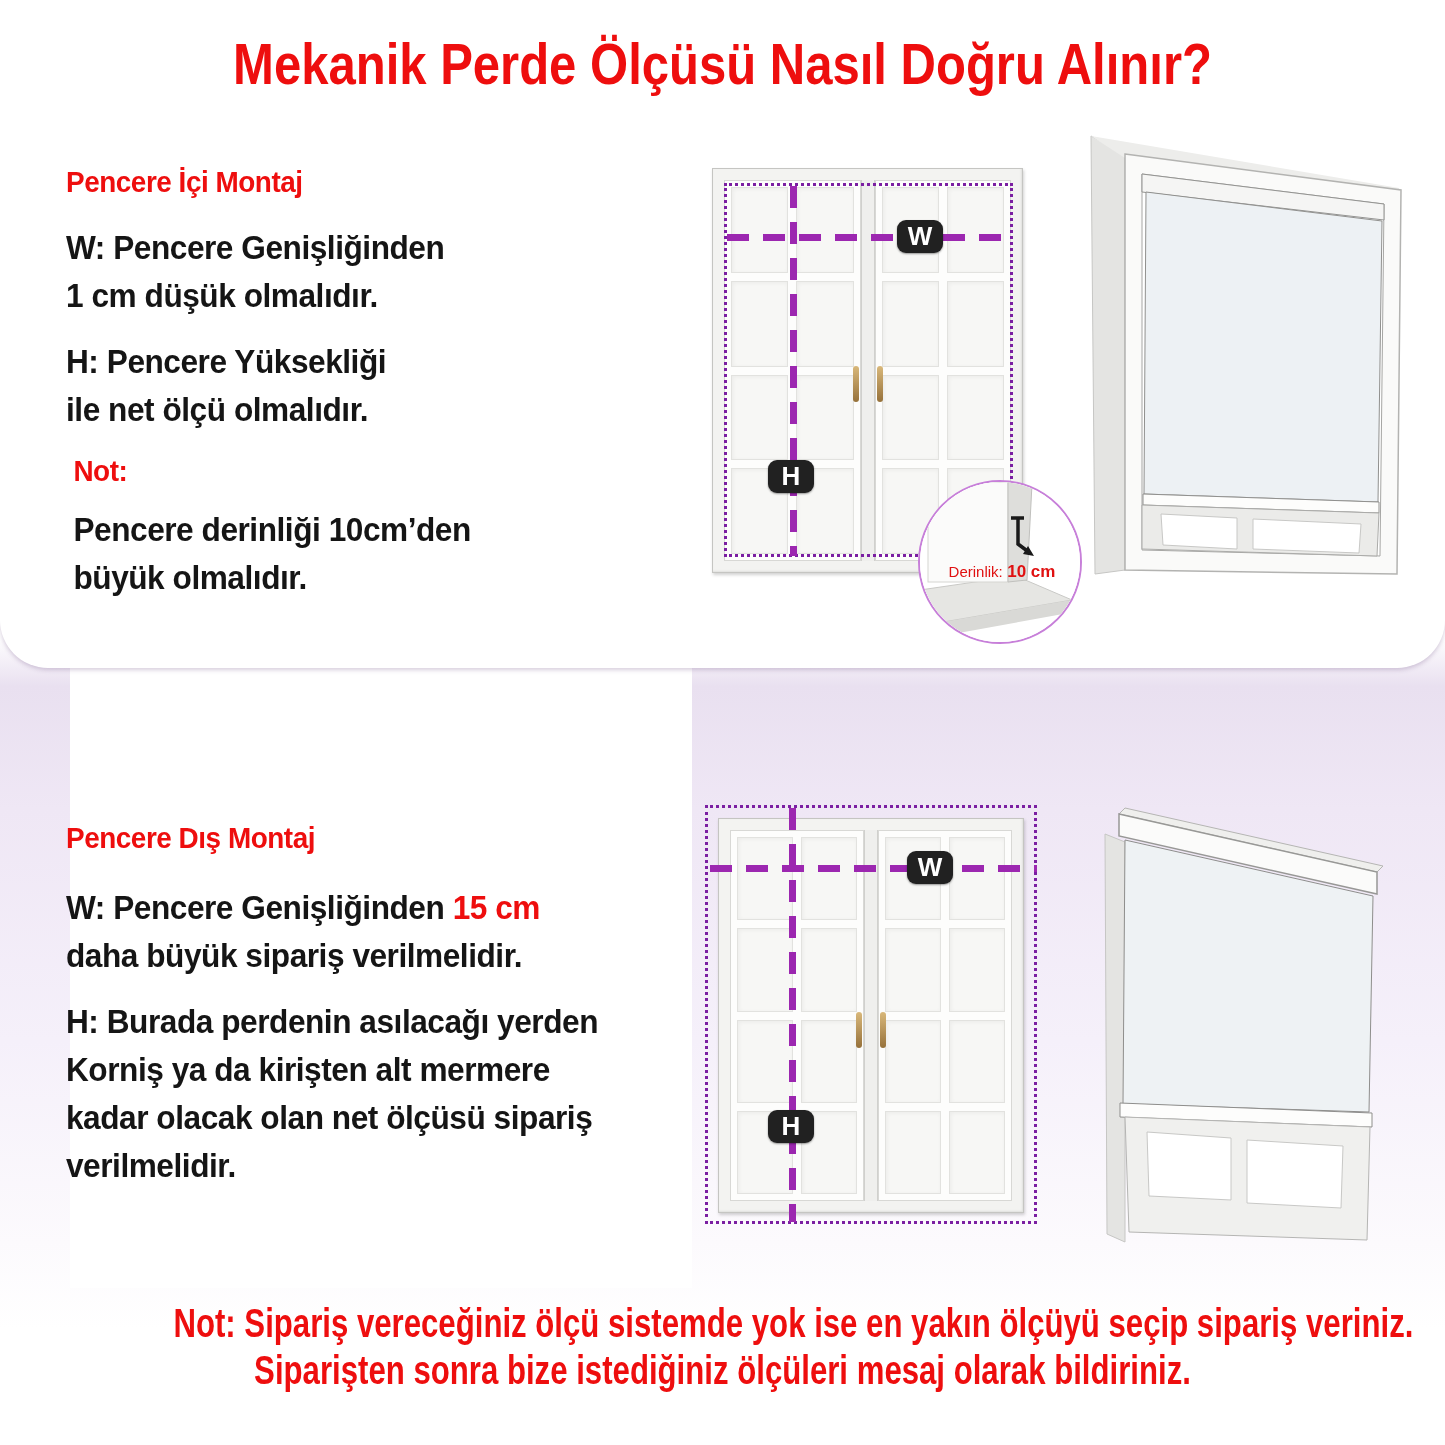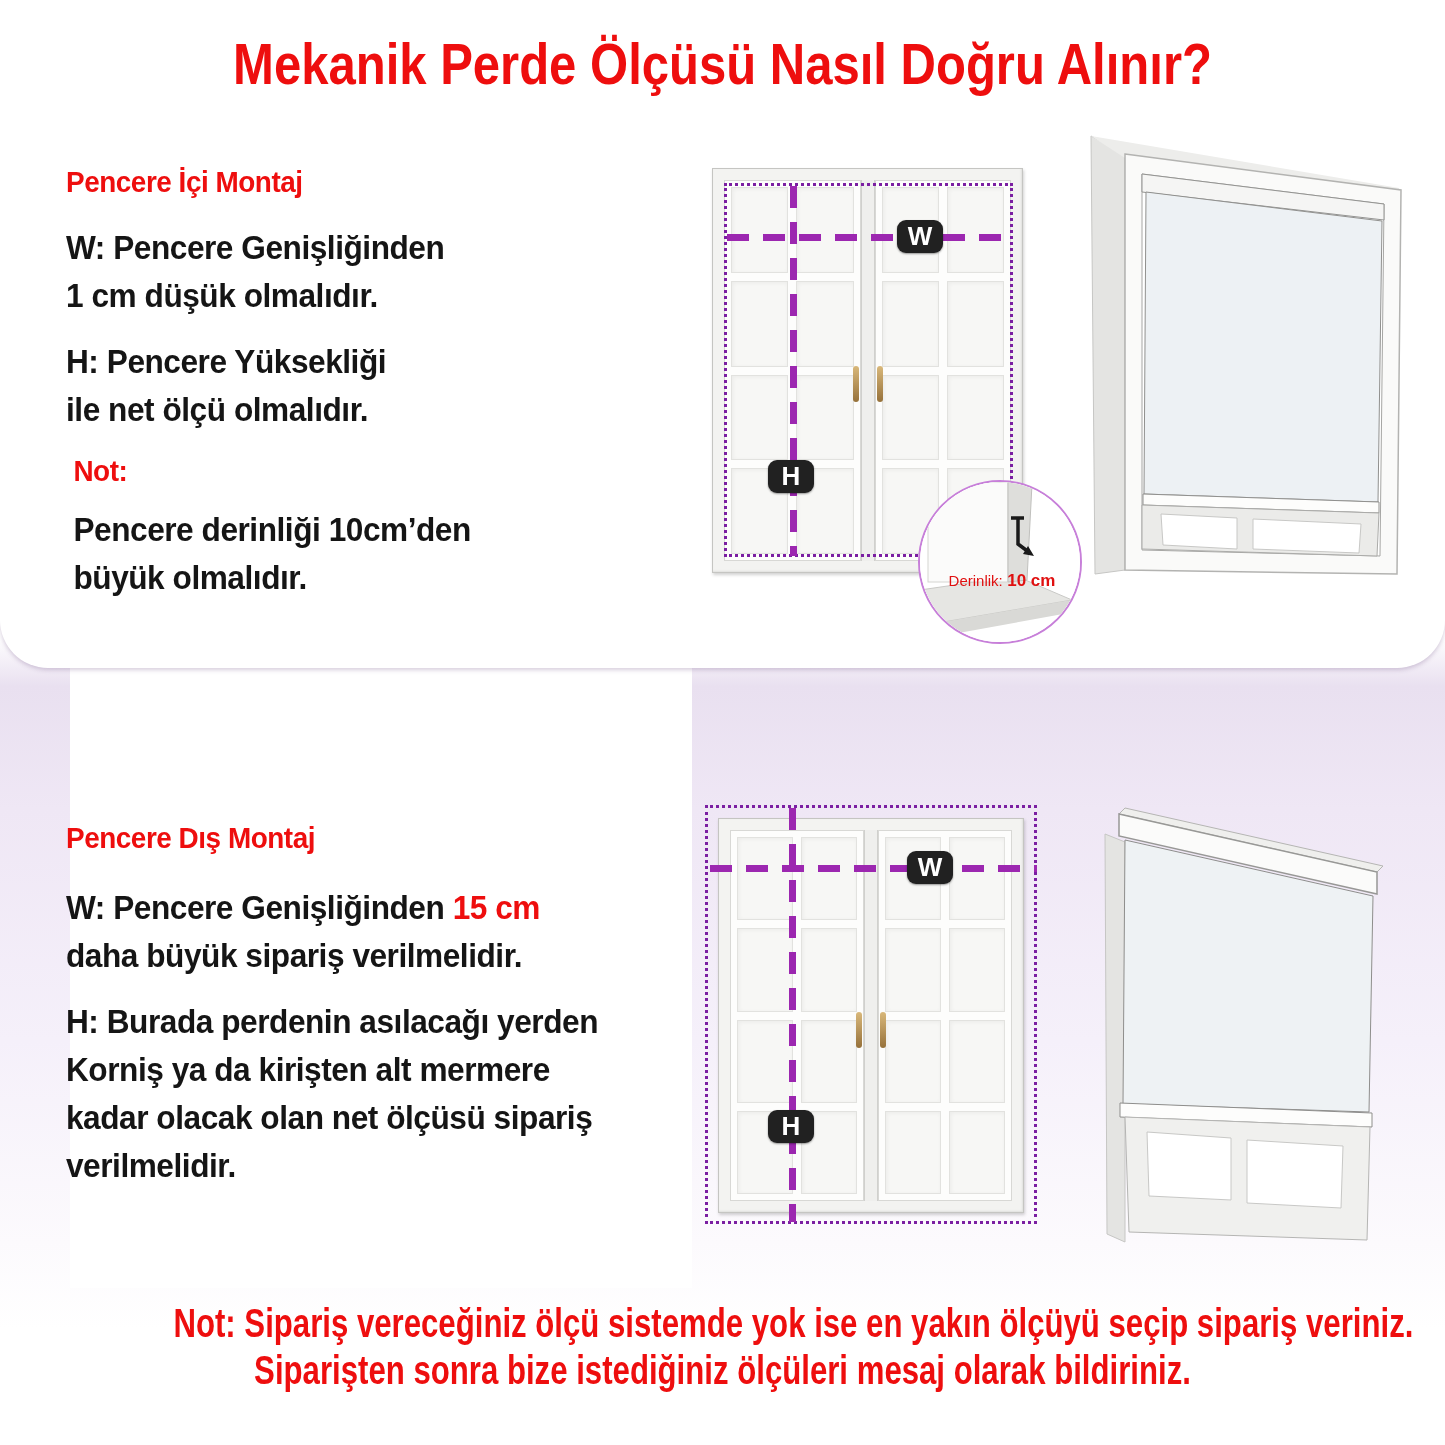--- a/index.html
+++ b/index.html
@@ -92,21 +92,21 @@
   .wb2 { left:907px; top:851px; }
   .hb2 { left:768px; top:1110px; }
 
   
   .detail-circle {
     position:absolute; left:918px; top:480px; width:164px; height:164px;
     border-radius:50%; border:2px solid #c77fd9; background:#fff; overflow:hidden; z-index:6;
   }
   .detail-circle svg { position:absolute; left:0; top:0; }
   .depth-caption {
-    position:absolute; left:6px; top:89px; width:152px; text-align:center;
+    position:absolute; left:6px; top:80px; width:152px; text-align:center;
     color:#e01010; white-space:nowrap; z-index:2;
   }
   .depth-caption .lbl { font-size:15px; }
   .depth-caption .val { font-size:17px; font-weight:bold; }
 
   
   .blind { position:absolute; z-index:3; }
   .b1 { left:1085px; top:122px; }
   .b2 { left:1095px; top:800px; }
 </style>

